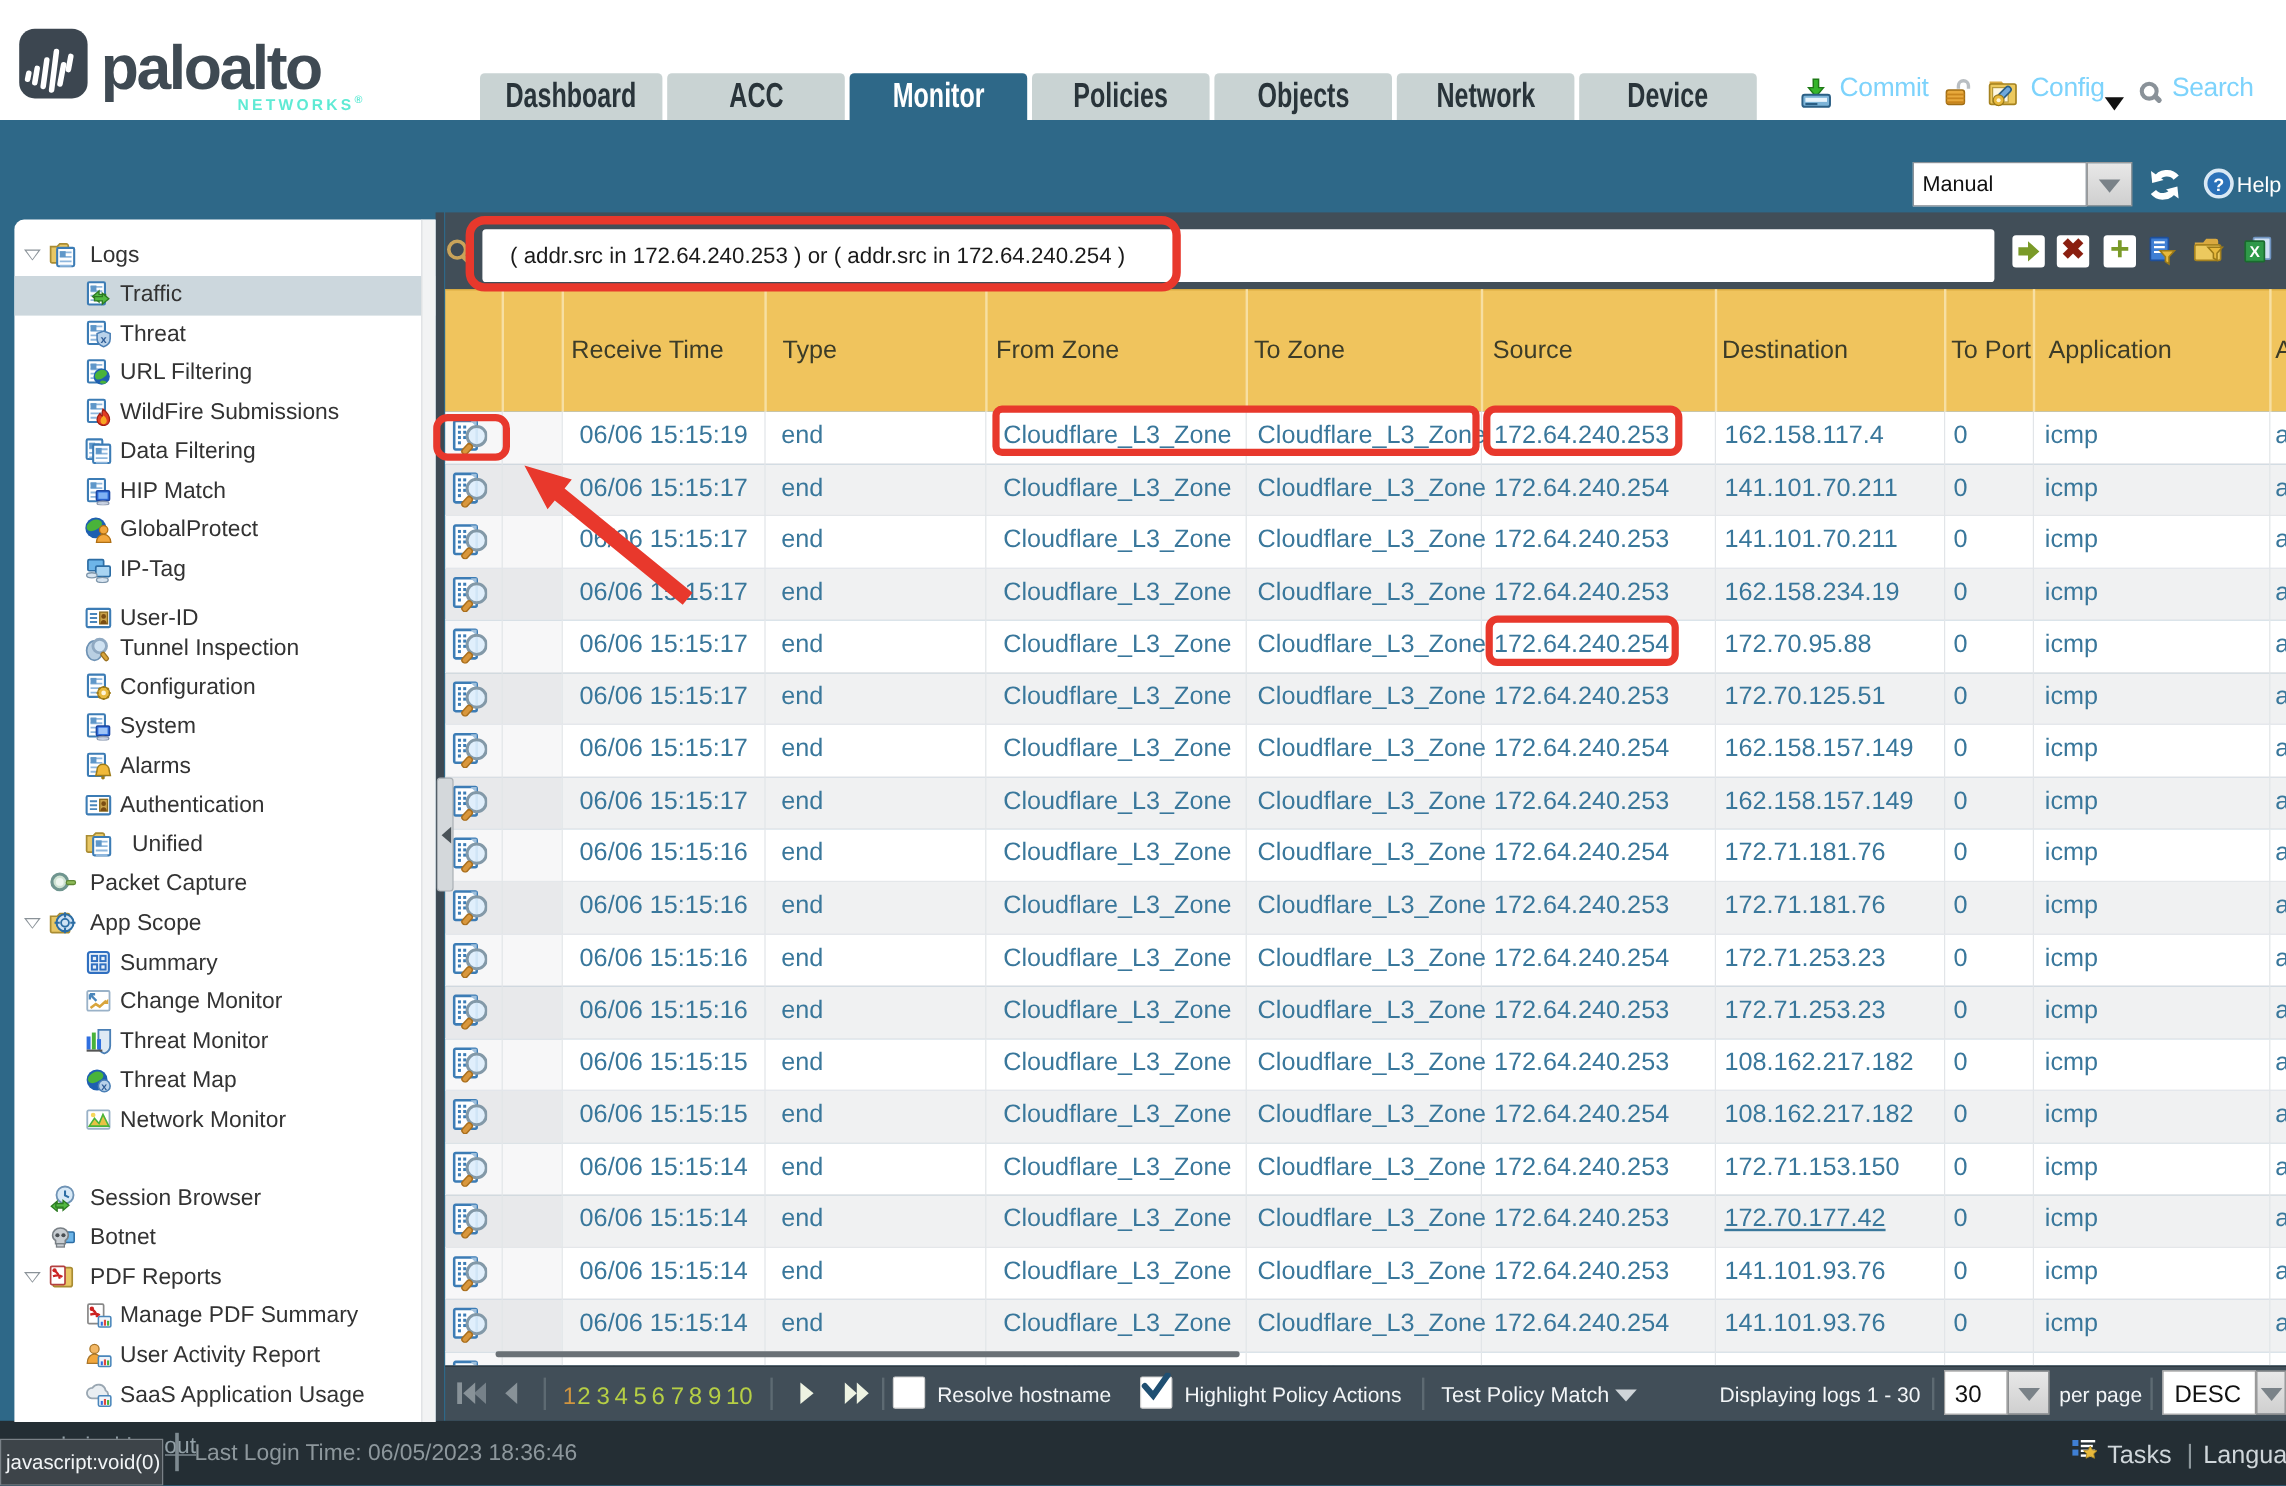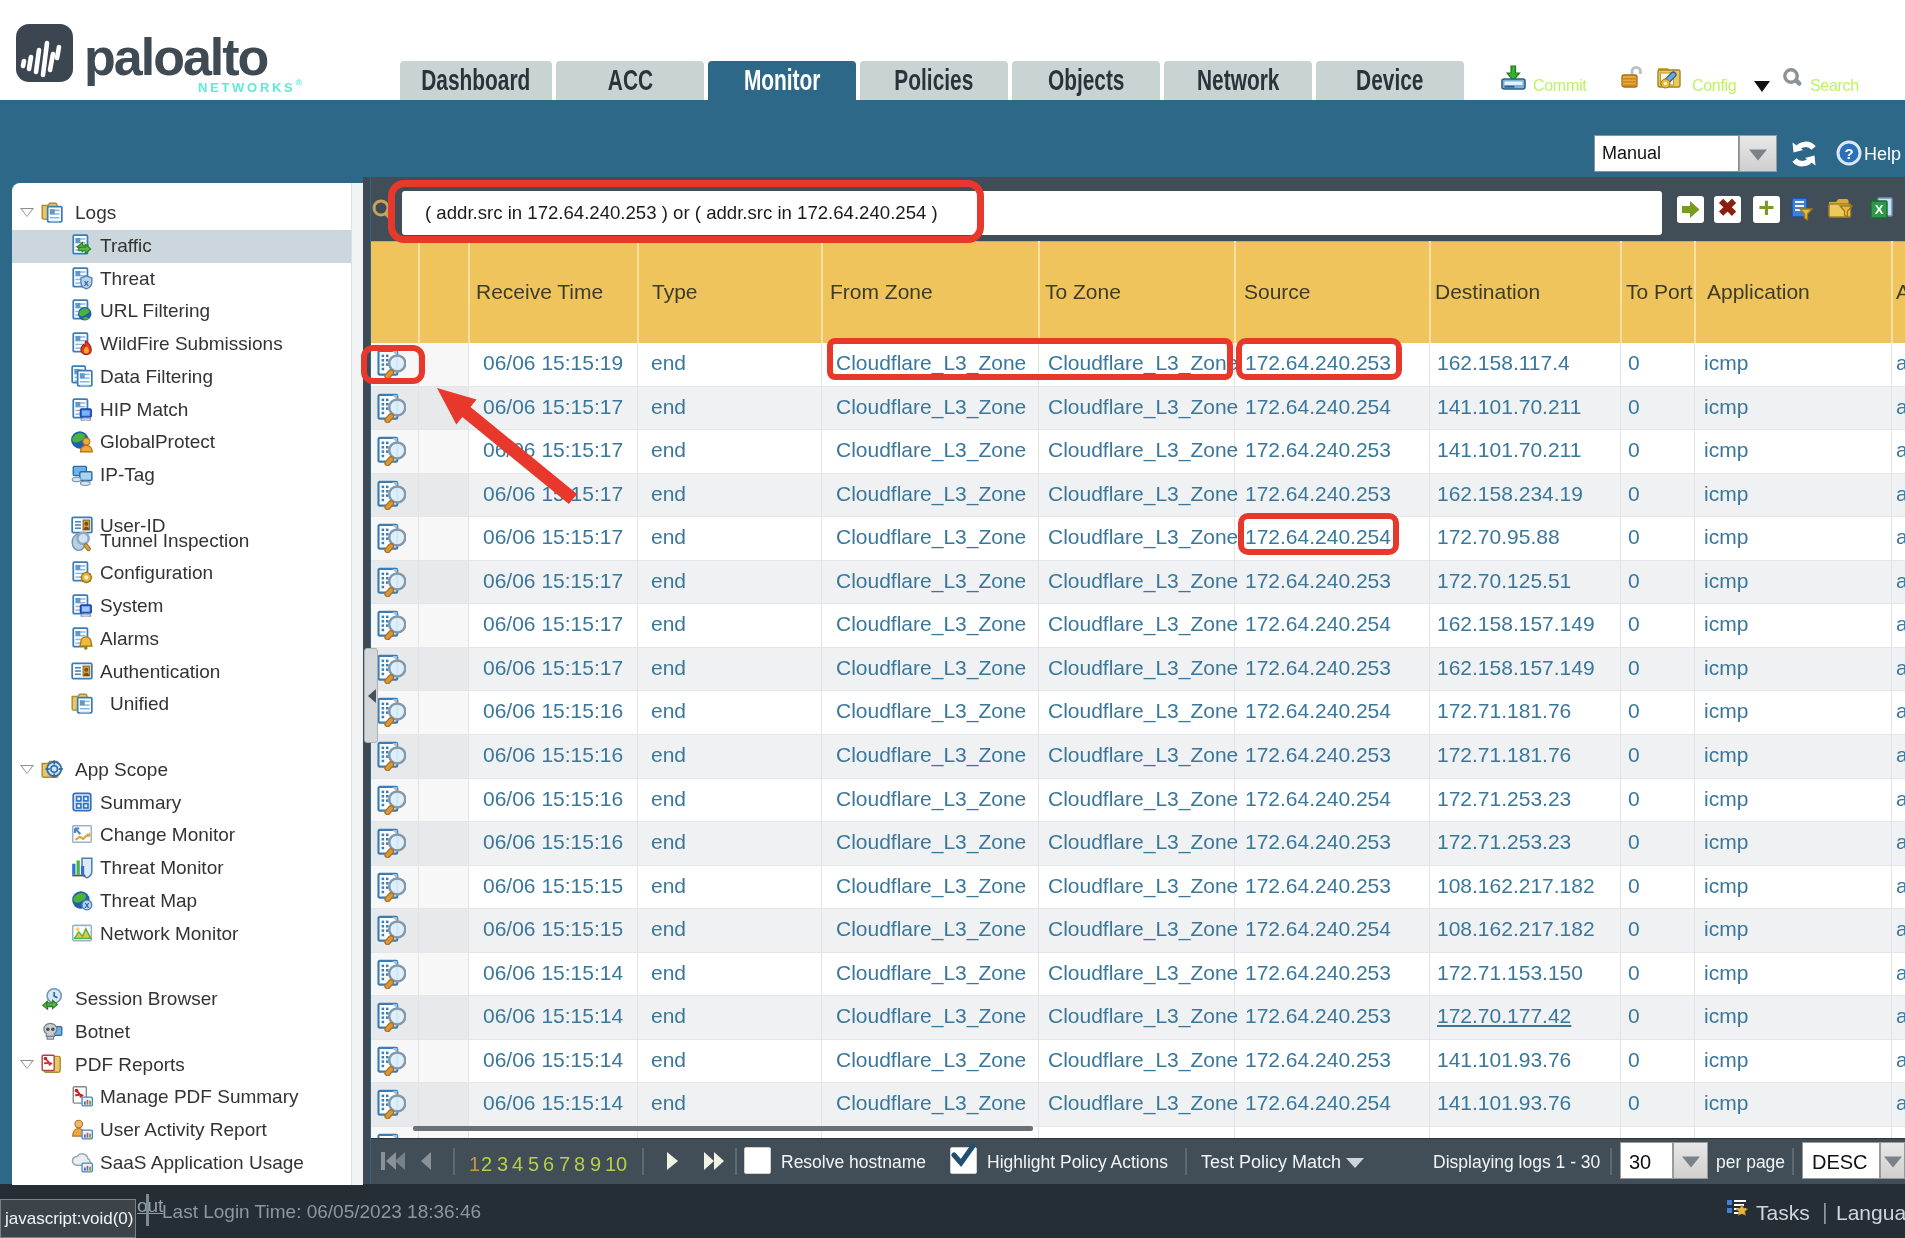--- a/index.html
+++ b/index.html
@@ -3,21 +3,21 @@
 <style>
 *{margin:0;padding:0;box-sizing:border-box}
 html,body{width:1905px;height:1238px;overflow:hidden}
 body{font-family:"Liberation Sans",sans-serif;background:#2e6888;position:relative}
 .abs{position:absolute}
 #whitehdr{position:absolute;left:0;top:0;width:1905px;height:100px;background:#fff}
 .tab{position:absolute;top:61px;height:39px;background:#c9d3d3;color:#29343a;font-weight:bold;
      font-size:29px;text-align:center;line-height:38px;border-radius:4px 4px 0 0}
 .tab>span{display:inline-block;transform:scaleX(0.72)}
 .tab.active{background:#2e6888;color:#fff}
-.hlink{position:absolute;top:77px;font-size:16px;color:#bef264;letter-spacing:-0.3px}
+.hlink{position:absolute;top:60px;font-size:22px;color:#7dd3fc;letter-spacing:-0.3px}
 .sideitem{position:absolute;left:0;width:351px;height:33px;color:#333;font-size:19px}
 .sideitem .lbl{position:absolute;top:5px;white-space:nowrap}
 .tri{position:absolute;top:11px;width:0;height:0;border-left:7px solid transparent;border-right:7px solid transparent;border-top:9px solid #8a9298}
 .tri:after{content:"";position:absolute;left:-5px;top:-8px;border-left:5px solid transparent;border-right:5px solid transparent;border-top:7px solid #fff}
 .hcell{position:absolute;top:0;height:102px;color:#3c3c28;font-size:21px;line-height:102px;white-space:nowrap}
 .vsep{position:absolute;top:0;width:2px;height:102px;background:#f7dfa2}
 .row{position:absolute;left:371px;width:1534px;height:43px;font-size:21px;color:#39779b;border-bottom:1px solid #e4e7ea}
 .row span{position:absolute;top:8px;white-space:nowrap}
 .rsep{position:absolute;top:0;width:1px;height:43px;background:#e2e5e8}
 .redbox{position:absolute;border:6px solid #e8382c;border-radius:10px}
@@ -1034,21 +1034,21 @@
     </div>
     <div class="sideitem" style="top:276.0px;">
       <div class="abs" style="left:58px;top:3px"><svg width="24" height="24" viewBox="0 0 22 22" style="">
           <rect x="3" y="4" width="12" height="8.5" rx="1" fill="#6db5e8" stroke="#2c6da4" stroke-width="1.3"></rect>
           <rect x="9" y="9" width="11" height="8" rx="1" fill="#a8d4f2" stroke="#2c6da4" stroke-width="1.3"></rect>
           <ellipse cx="6" cy="16" rx="4" ry="2" fill="#d7e4f0" stroke="#7e96ab" stroke-width="1"></ellipse>
           <ellipse cx="14" cy="19.5" rx="4.5" ry="2" fill="#d7e4f0" stroke="#7e96ab" stroke-width="1"></ellipse>
         </svg></div>
       <div class="lbl" style="left:88px">IP-Tag</div>
     </div>
-    <div class="sideitem" style="top:327px;">
+    <div class="sideitem" style="top:317px;">
       <div class="abs" style="left:58px;top:3px"><svg width="24" height="24" viewBox="0 0 22 22" style="">
           <rect x="2" y="4" width="18" height="14" rx="1" fill="#fff" stroke="#3c7cb5" stroke-width="1.6"></rect>
           <line x1="4.5" y1="8" x2="10" y2="8" stroke="#4a86bb" stroke-width="1.5"></line>
           <line x1="4.5" y1="11" x2="10" y2="11" stroke="#4a86bb" stroke-width="1.5"></line>
           <line x1="4.5" y1="14" x2="10" y2="14" stroke="#4a86bb" stroke-width="1.5"></line>
           <rect x="12" y="6.5" width="6" height="9" fill="#caa24a" stroke="#8a6a1e" stroke-width="1"></rect>
           <circle cx="15" cy="9.8" r="1.8" fill="#7a4d12"></circle>
           <path d="M12.6 15.5 c0 -2 1.1 -3 2.4 -3 c1.3 0 2.4 1 2.4 3 Z" fill="#7a4d12"></path>
         </svg></div>
       <div class="lbl" style="left:88px">User-ID</div>
@@ -1128,20 +1128,28 @@
           <path d="M2 5 h5 l2 -2 h5 a1.5 1.5 0 0 1 1.5 1.5 V16 a1.5 1.5 0 0 1 -1.5 1.5 H3 a1 1 0 0 1 -1 -1 Z" fill="#e8c765" stroke="#a98c33" stroke-width="1.3"></path>
           <rect x="7" y="6" width="13" height="14" rx="1" fill="#fdfeff" stroke="#3c7cb5" stroke-width="1.6"></rect>
           <line x1="9" y1="9.5" x2="18" y2="9.5" stroke="#8fb7dd" stroke-width="1.4"></line>
           <line x1="9" y1="12.9" x2="18" y2="12.9" stroke="#8fb7dd" stroke-width="1.4"></line>
           <line x1="9" y1="16.3" x2="18" y2="16.3" stroke="#8fb7dd" stroke-width="1.4"></line>
           <line x1="9" y1="19.7" x2="18" y2="19.7" stroke="#8fb7dd" stroke-width="1.4"></line>
           <rect x="9" y="8.5" width="4.5" height="4.5" fill="#5f97c9"></rect>
         </svg></div>
       <div class="lbl" style="left:98px">Unified</div>
     </div>
+    <div class="sideitem" style="top:538.0px;">
+      <div class="abs" style="left:28px;top:3px"><svg width="24" height="24" viewBox="0 0 22 22" style="">
+          <circle cx="9" cy="10" r="6" fill="#cfe2d2" stroke="#6f958f" stroke-width="2.4"></circle>
+          <circle cx="9" cy="10" r="3" fill="#eef6ef"></circle>
+          <rect x="14" y="9" width="7" height="3" rx="1.4" fill="#8fbb5a" stroke="#5d8732" stroke-width="1"></rect>
+        </svg></div>
+      <div class="lbl" style="left:63px">Packet Capture</div>
+    </div>
     <div class="sideitem" style="top:570.8px;">
       <div class="tri" style="left:8px"></div>
       <div class="abs" style="left:28px;top:3px"><svg width="24" height="24" viewBox="0 0 22 22" style="">
           <path d="M2 6 h5 l2 -2 h6 a1.5 1.5 0 0 1 1.5 1.5 V17 a1.5 1.5 0 0 1 -1.5 1.5 H3 a1 1 0 0 1 -1 -1 Z" fill="#e8c765" stroke="#a98c33" stroke-width="1.3"></path>
           <circle cx="13" cy="11" r="6.5" fill="#cfe2f4" stroke="#2c6da4" stroke-width="1.6"></circle>
           <circle cx="13" cy="11" r="3" fill="none" stroke="#2c6da4" stroke-width="1.4"></circle>
           <g stroke="#2c6da4" stroke-width="1.6">
             <line x1="13" y1="3" x2="13" y2="7"></line>
             <line x1="13" y1="15" x2="13" y2="19"></line>
             <line x1="5" y1="11" x2="9" y2="11"></line>

